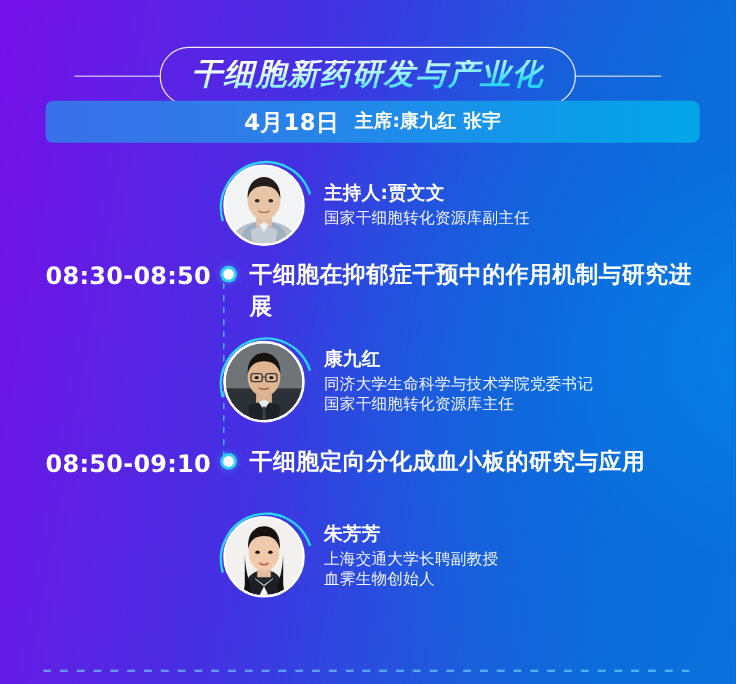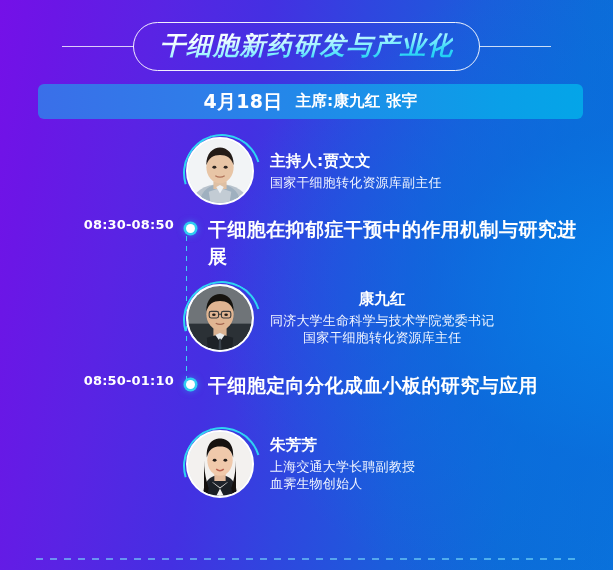--- a/index.html
+++ b/index.html
@@ -17,21 +17,21 @@
     height: 570px;
     overflow: hidden;
     background:
       radial-gradient(120% 95% at 108% 52%, rgba(6,128,232,0.95) 0%, rgba(8,110,222,0.55) 32%, rgba(10,90,210,0.0) 62%),
       linear-gradient(100deg, #7510e8 0%, #6b16e6 8%, #5a23e4 22%, #4430e2 38%, #2f46df 52%, #1b5ddb 68%, #0d6cd8 84%, #0a72da 100%);
   }
 
   
   .pill-row {
     position: absolute;
-    top: 21px;
+    top: 38px;
     left: 0;
     width: 613px;
     height: 50px;
     display: flex;
     align-items: center;
     justify-content: center;
   }
   .pill-line {
     height: 1px;
     background: rgba(255,255,255,0.78);
@@ -180,21 +180,21 @@
     display: flex;
     align-items: flex-start;
     color: #ffffff;
     min-height: 40px;
   }
   .session-time {
     width: 136px;
     text-align: right;
     padding-right: 0;
     margin-left: 38px;
-    font-size: 13px;
+    font-size: 20px;
     font-weight: bold;
     letter-spacing: 0.2px;
     line-height: 1.45;
     white-space: nowrap;
   }
   .session-dot-col {
     width: 34px;
     position: relative;
     flex: 0 0 34px;
   }
@@ -287,21 +287,21 @@
 
     <div class="session" style="margin-top:6px;">
       <div class="session-time">08:30-08:50</div>
       <div class="session-dot-col">
         <div class="session-dot"></div>
         <div class="spine" style="left:11.5px;top:20px;height:152px;"></div>
       </div>
       <div class="session-title">干细胞在抑郁症干预中的作用机制与研究进展</div>
     </div>
 
-    <div class="speaker" style="min-height:92px;margin-top:2px;text-align:center;">
+    <div class="speaker" style="min-height:92px;margin-top:2px;">
       <div class="avatar-wrap">
         <div class="avatar-ring"></div>
         <div class="avatar">
           <svg viewBox="0 0 68 68">
             <defs>
               <clipPath id="c2">
                   <circle cx="34" cy="34" r="34"></circle>
                 </clipPath>
             </defs>
             <g clip-path="url(#c2)">
@@ -324,21 +324,21 @@
         </div>
       </div>
       <div class="speaker-info">
         <div class="speaker-name">康九红</div>
         <div class="speaker-affil">同济大学生命科学与技术学院党委书记</div>
         <div class="speaker-affil">国家干细胞转化资源库主任</div>
       </div>
     </div>
 
     <div class="session" style="margin-top:8px;">
-      <div class="session-time">08:50-01:10</div>
+      <div class="session-time">08:50-09:10</div>
       <div class="session-dot-col">
         <div class="session-dot"></div>
       </div>
       <div class="session-title">干细胞定向分化成血小板的研究与应用</div>
     </div>
 
     <div class="speaker" style="min-height:92px;margin-top:6px;">
       <div class="avatar-wrap">
         <div class="avatar-ring"></div>
         <div class="avatar">

